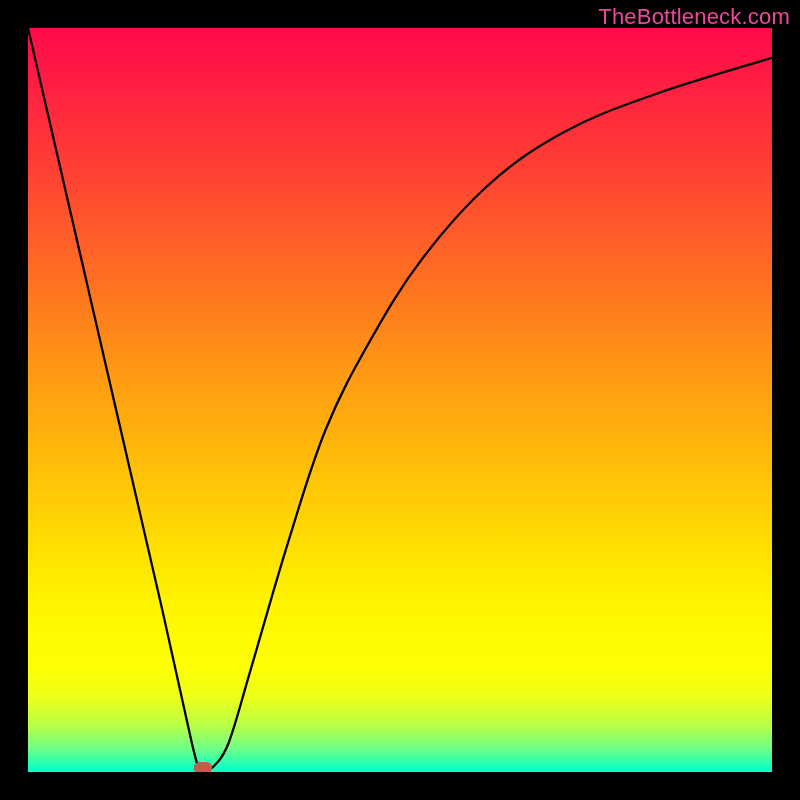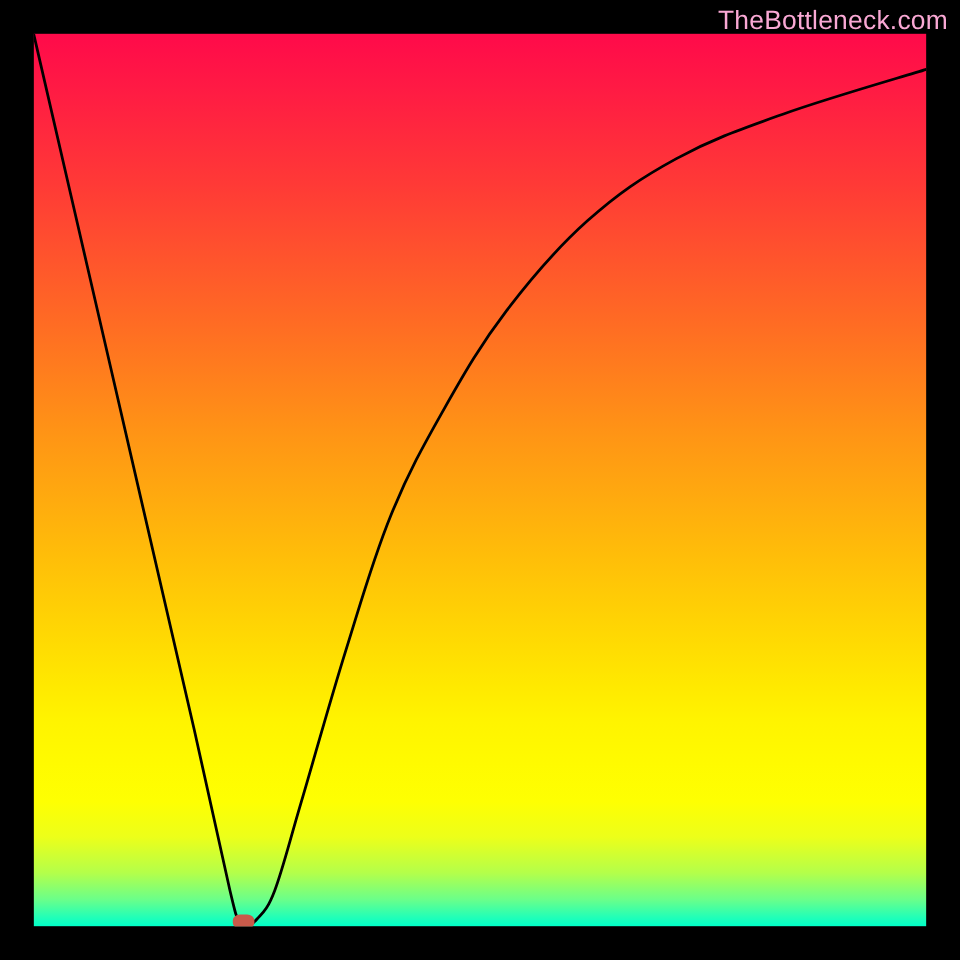--- a/index.html
+++ b/index.html
@@ -45,21 +45,21 @@
       #b4ff4a 94%,
       #6aff8a 97%,
       #21ffb8 99%,
       #00ffc8 100%
     );
   }
   .watermark {
     position: absolute;
     top: 4px;
     right: 10px;
-    color: #f9a8d4;
+    color: #ec4899;
     font-size: 22px;
     font-weight: 500;
     letter-spacing: 0.2px;
     user-select: none;
   }
   svg.curve {
     position: absolute;
     inset: 0;
   }
   .marker {

